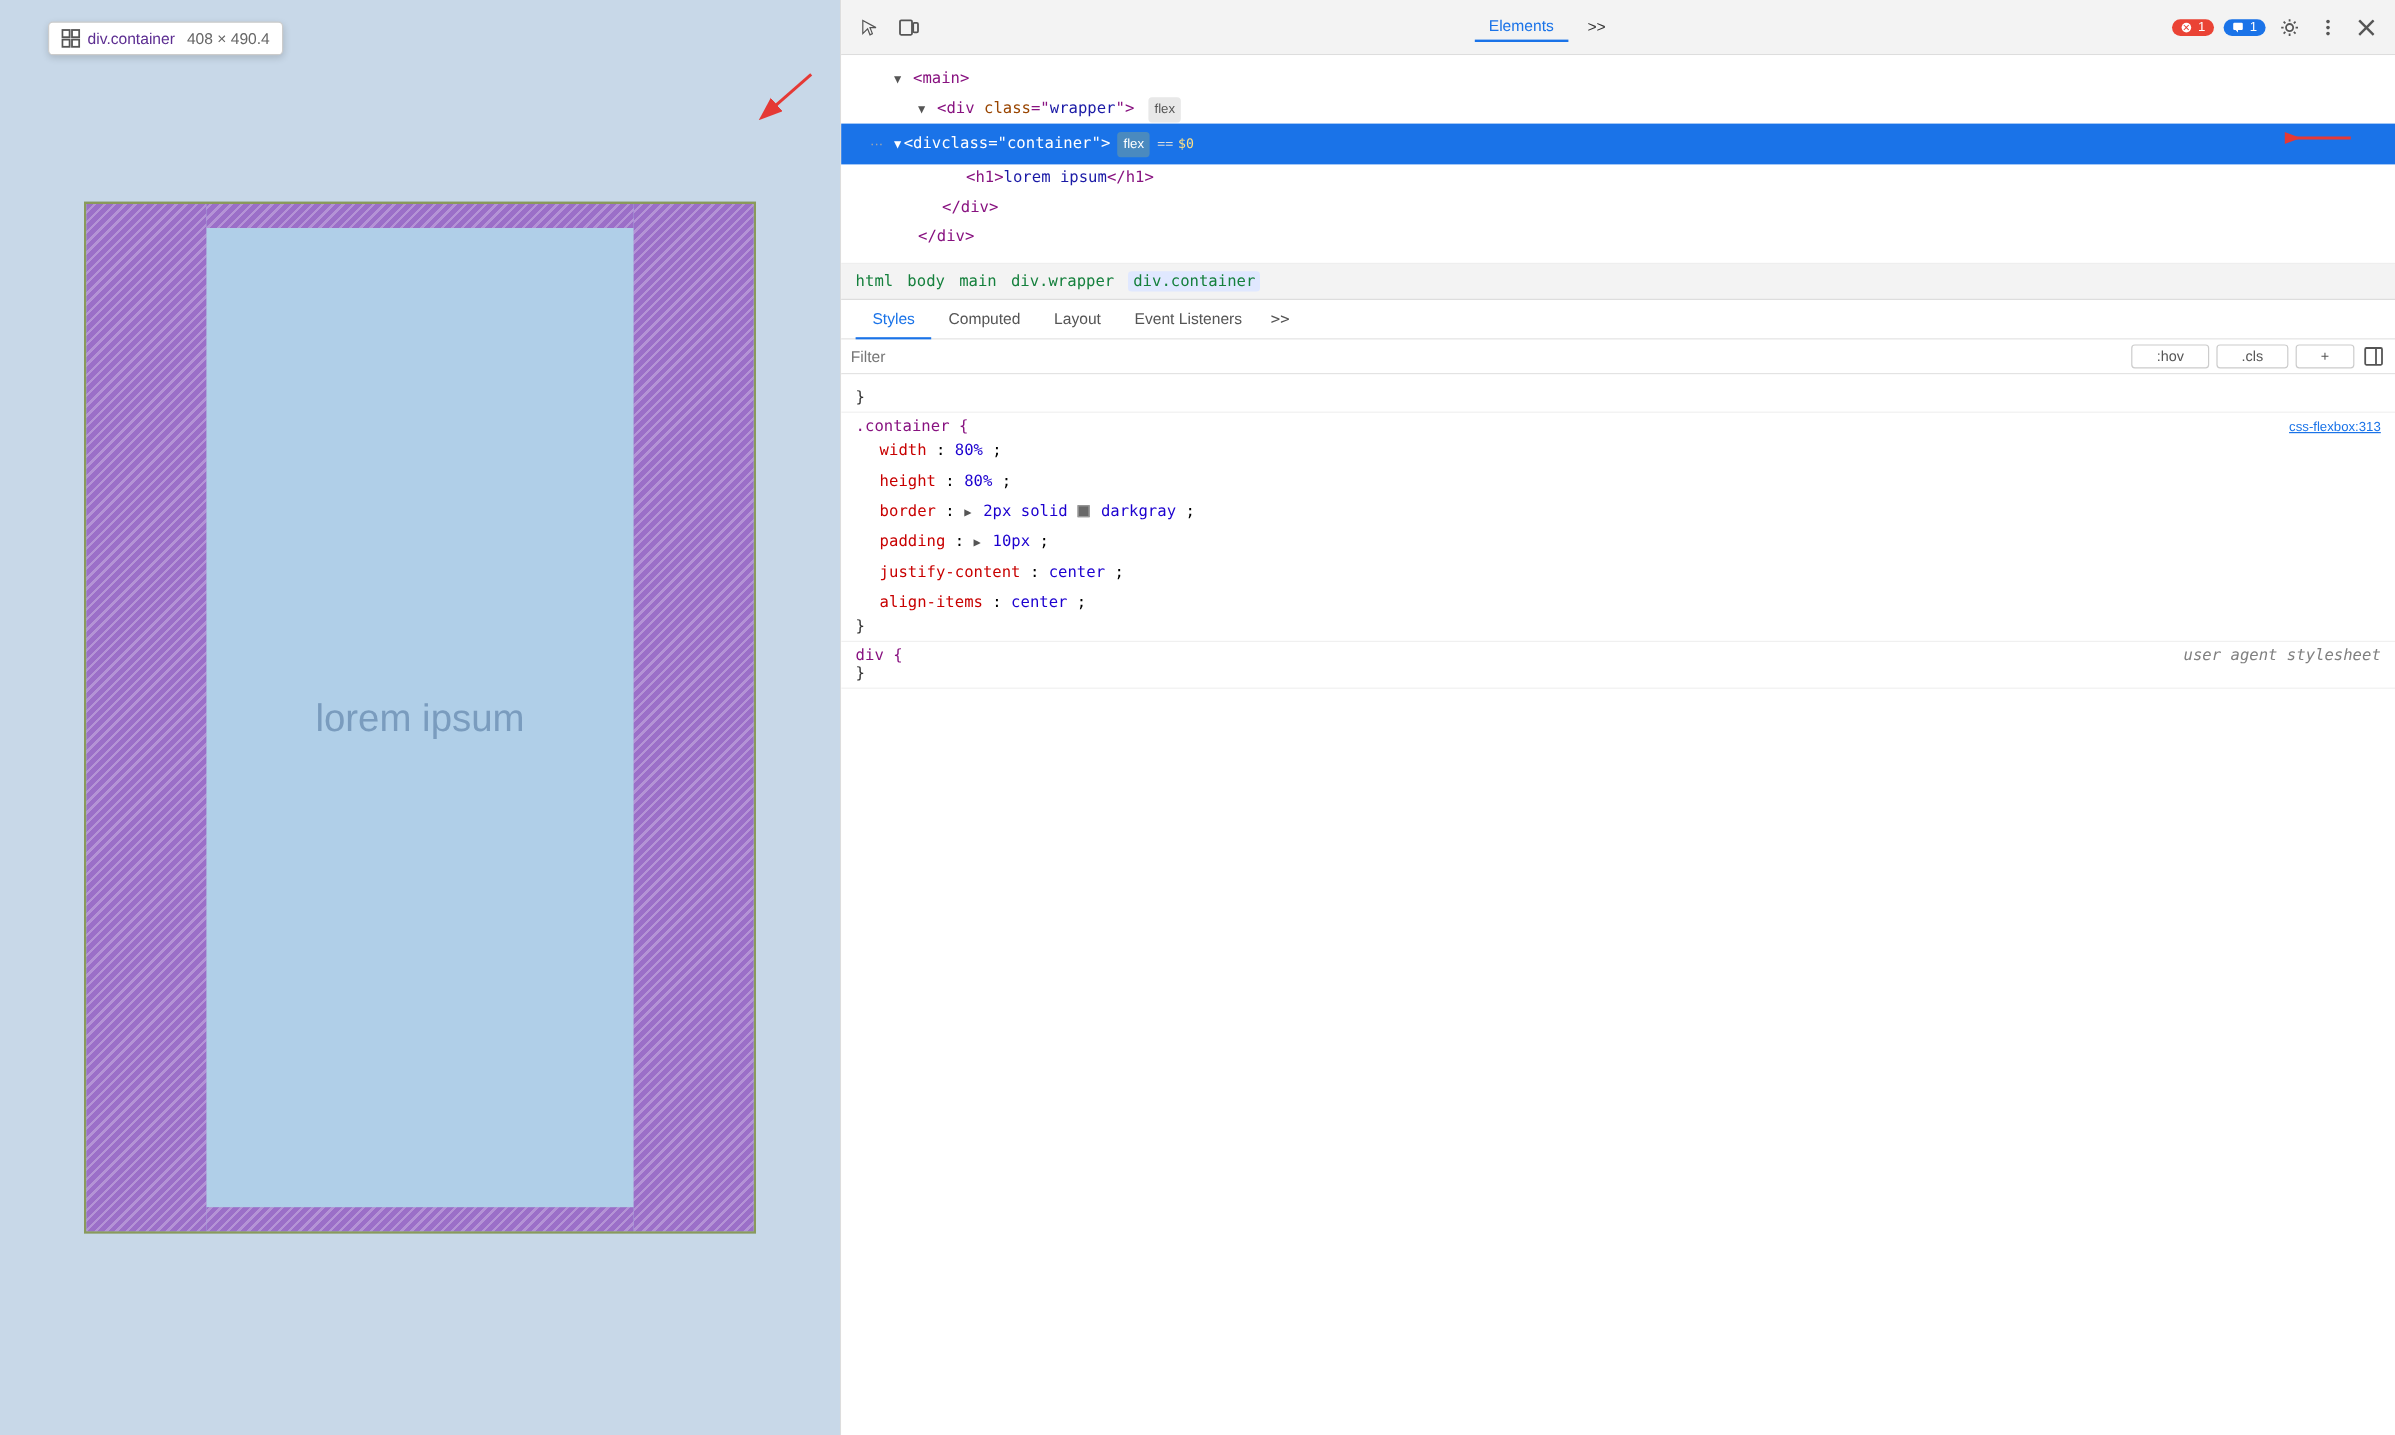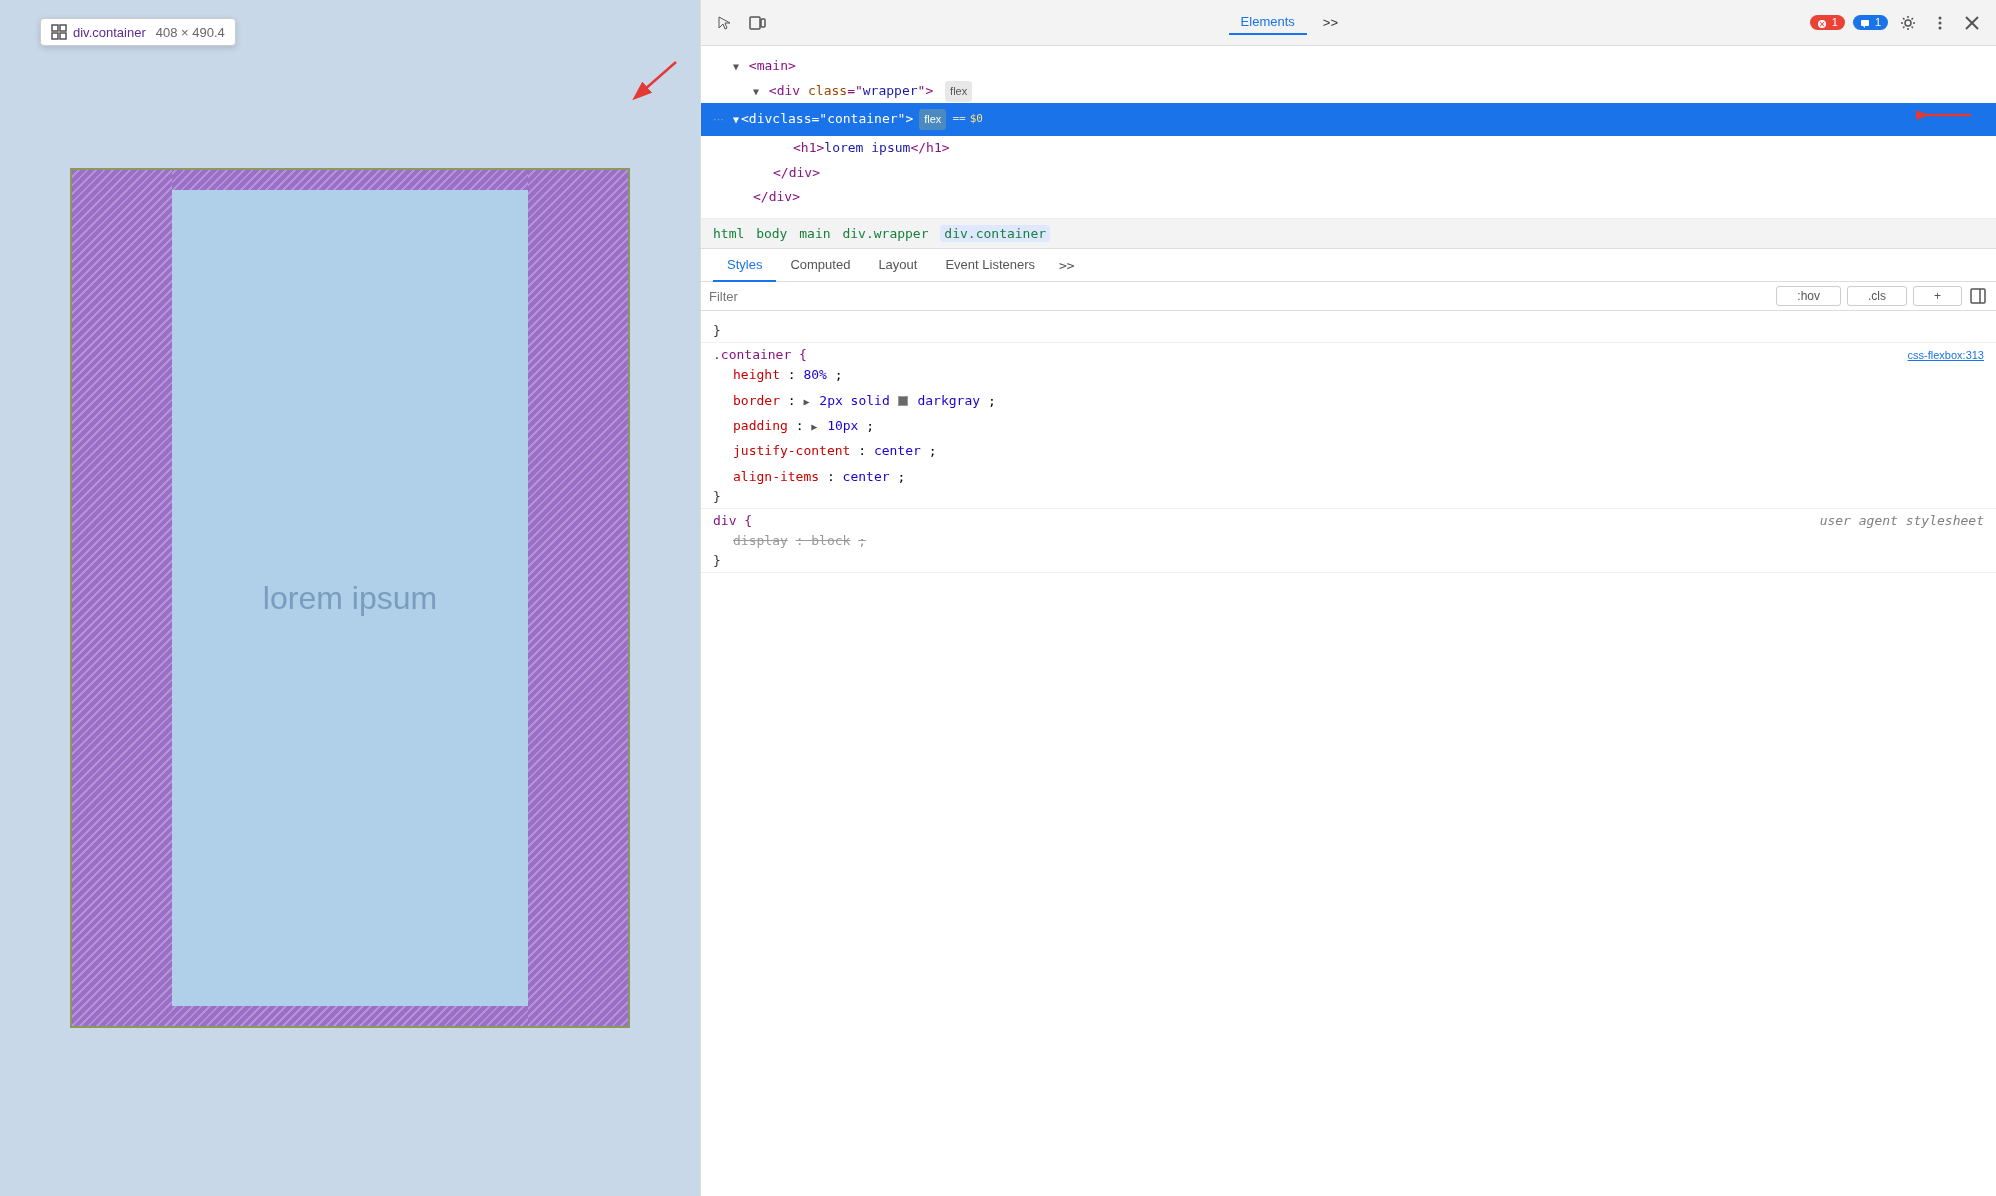--- a/index.html
+++ b/index.html
@@ -202,21 +202,21 @@
 
     
     .dom-tree {
       padding: 8px 0;
       background: #fff;
       border-bottom: 1px solid #eee;
       font-size: 13px;
       line-height: 1.9;
     }
     .dom-line {
-      padding: 0 12px;
+      padding: 0 24px;
       white-space: nowrap;
       cursor: default;
     }
     .dom-line.selected {
       background: #1a73e8;
       color: white;
     }
     .dom-line.selected .badge-flex { background: #5a9fd4; color: white; }
     .dom-line.selected .dollar-zero { color: #fff; }
     .dom-line.selected .equals-equals { color: #fff; }
@@ -580,20 +580,26 @@
     <div class="css-rule">
       <div class="css-bracket">}</div>
     </div>
 
     <div class="css-rule">
       <div class="css-selector">
         <span class="tag">.container {</span>
         <span class="css-source">css-flexbox:313</span>
       </div>
 
+      <div class="css-prop-line">
+        <span class="css-prop">width</span>
+        <span>: </span>
+        <span class="css-val">80%</span>
+        <span>;</span>
+      </div>
 
       <div class="css-prop-line">
         <span class="css-prop">height</span>
         <span>: </span>
         <span class="css-val">80%</span>
         <span>;</span>
       </div>
 
       <div class="css-prop-line">
         <span class="css-prop">border</span>
@@ -629,23 +635,17 @@
       </div>
       <div class="css-bracket">}</div>
     </div>
 
     <div class="css-rule">
       <div class="css-selector">
         <span class="tag">div {</span>
         <span class="css-italic">user agent stylesheet</span>
       </div>
 
-      <div class="css-prop-line">
-        <span class="css-prop strikethrough">display</span>
-        <span class="strikethrough">: </span>
-        <span class="css-val strikethrough">block</span>
-        <span class="strikethrough">;</span>
-      </div>
       <div class="css-bracket">}</div>
     </div>
 
   </div>
 </div>
 
 </body></html>

